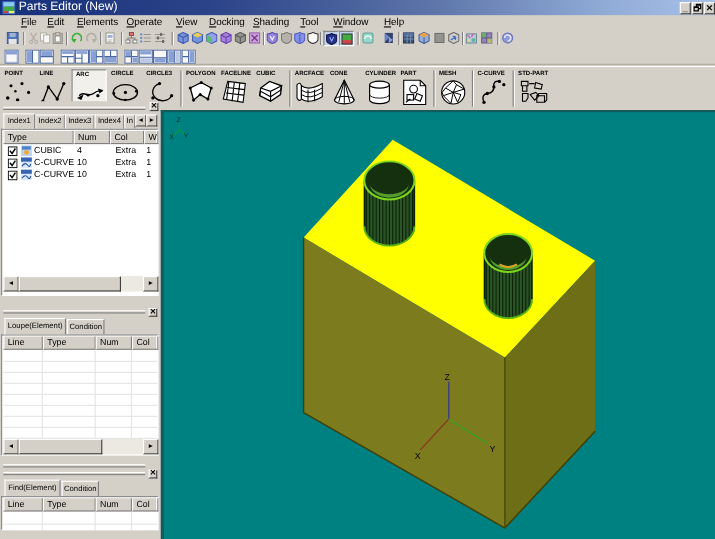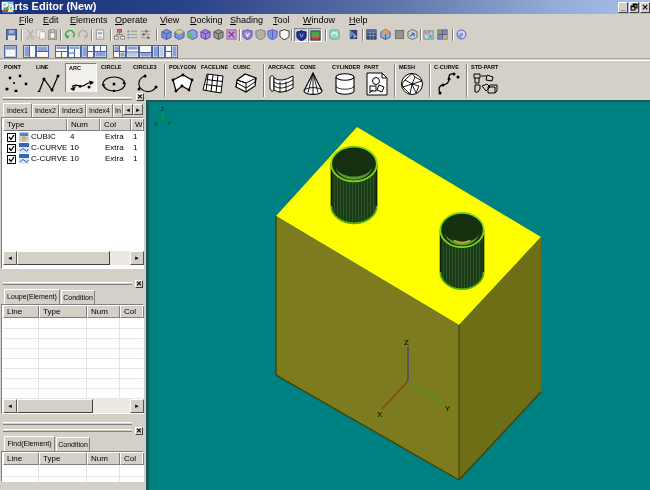--- a/index.html
+++ b/index.html
@@ -4,21 +4,21 @@
 <style>
   * { margin:0; padding:0; box-sizing:border-box; }
   html,body { width:650px; height:490px; overflow:hidden; }
   body { font-family:"Liberation Sans", sans-serif; background:#d4d0c8; }
   #win { position:relative; width:650px; height:490px; background:#d4d0c8; overflow:hidden; }
   .abs { position:absolute; }
 
   
   #titlebar { position:absolute; left:0; top:0; width:650px; height:14px;
     background:linear-gradient(90deg,#16307a 0%, #2c4489 30%, #5c74a8 60%, #92acd8 85%, #a6c0e8 100%); }
-  #title-text { position:absolute; left:1px; top:0px; color:#fff; font-size:11px; font-weight:bold; letter-spacing:0px; }
+  #title-text { position:absolute; left:17px; top:0px; color:#fff; font-size:11px; font-weight:normal; letter-spacing:0px; }
   .tb-btn { position:absolute; top:2px; width:10px; height:11px; background:#d4d0c8;
     border-top:1px solid #fff; border-left:1px solid #fff; border-right:1px solid #404040; border-bottom:1px solid #404040;
     font-size:8px; font-weight:bold; color:#000; text-align:center; line-height:9px; }
 
   
   #menubar { position:absolute; left:0; top:14px; width:650px; height:13px; background:#d4d0c8; }
   .menu-item { position:absolute; top:1px; font-size:9px; color:#000;padding-left:14px; }
   .menu-item u { text-decoration:underline; }
 
   

